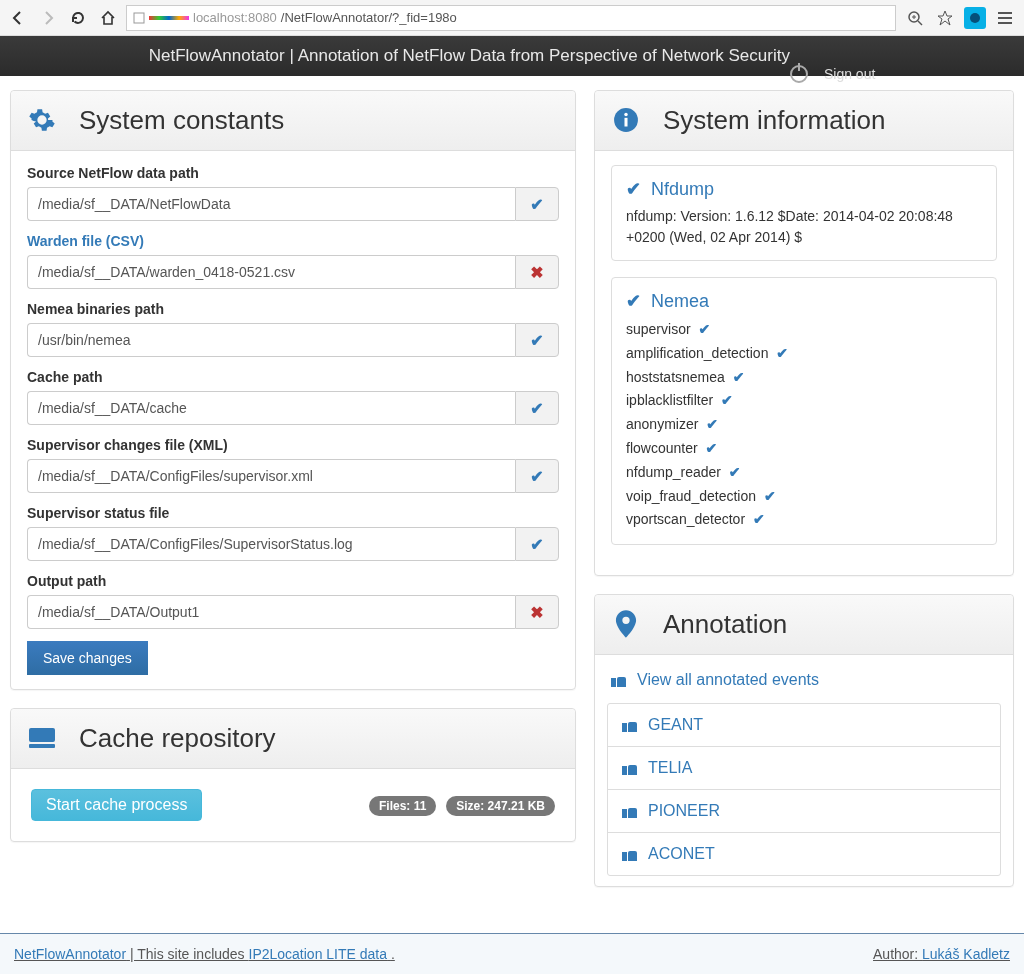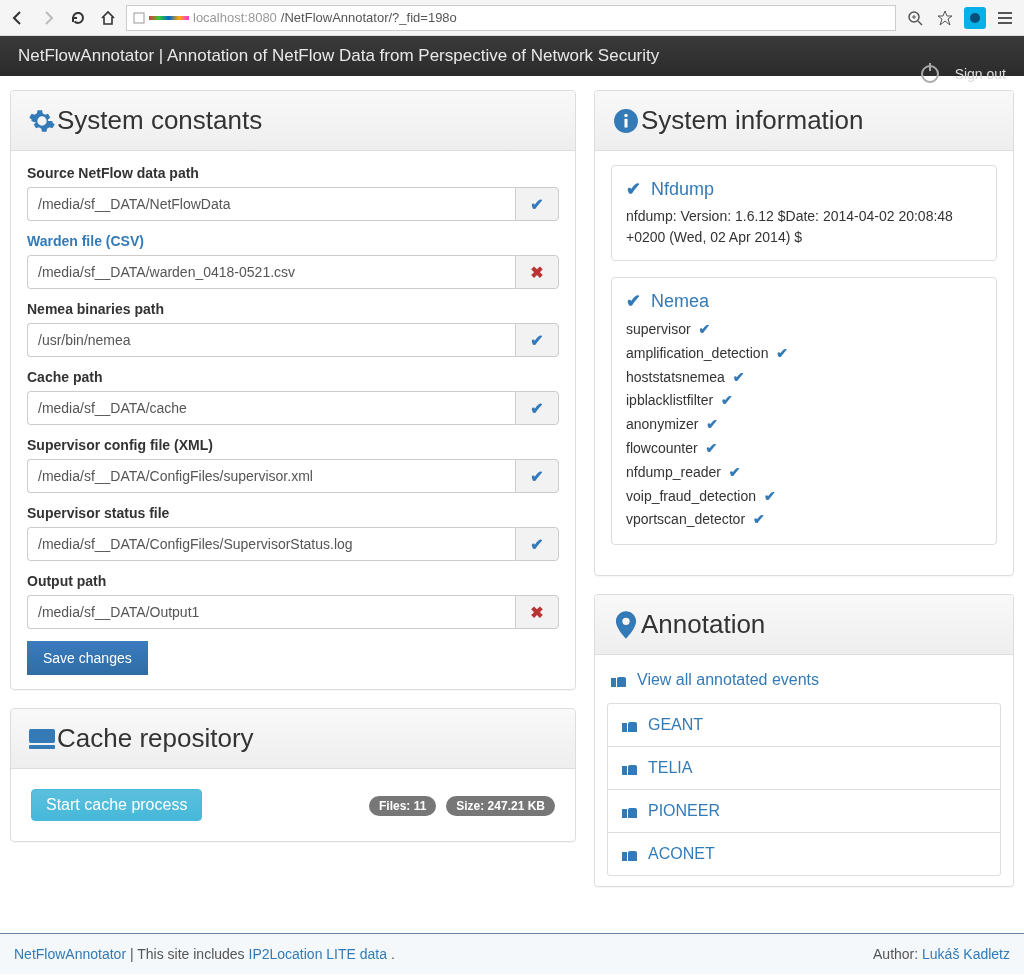--- a/index.html
+++ b/index.html
@@ -10,31 +10,31 @@
   .url-box .site { color:#999; }
   .url-box .fid { color:#555; }
   .color-strip { height:4px; width:40px; background:linear-gradient(90deg,#e33,#3c3,#06c,#fa0,#e3e); }
   .right-icons { display:flex; gap:4px; align-items:center; }
   .right-icons .ico { width:26px; height:26px; display:flex; align-items:center; justify-content:center; color:#555; }
   .blue-square { width:22px; height:22px; background:#07b0e6; border-radius:3px; display:flex; align-items:center; justify-content:center; }
   .blue-square::after{content:"";width:10px;height:10px;border-radius:50%;background:#05507a;}
   .menu-lines{display:flex;flex-direction:column;gap:3px;}
   .menu-lines span{display:block;width:14px;height:2px;background:#555;}
 
-  .app-header { background: linear-gradient(#3a3a3a,#2b2b2b); color:#e8e8e8; height:40px; display:flex; align-items:center; padding:0 18px; justify-content:space-between; font-size:17px; }
+  .app-header { background: linear-gradient(#3a3a3a,#2b2b2b); color:#e8e8e8; height:40px; display:flex; align-items:center; padding:0 18px; justify-content:center; font-size:17px; }
   .app-header .right { display:flex; align-items:center; gap:16px; font-size:14px;margin-top:36px; }
   .power-ico { width:18px; height:18px; border:2px solid #aaa; border-radius:50%; position:relative; }
   .power-ico::after{content:"";position:absolute;top:-4px;left:50%;transform:translateX(-50%);width:2px;height:8px;background:#aaa;}
 
   .page { padding: 14px 10px 10px 10px; display:flex; gap:18px; align-items:flex-start; background:#fff;}
   .col-left { width: 566px; }
   .col-right { flex:1; }
 
   .panel { border:1px solid #ddd; border-radius:4px; margin-bottom:18px; box-shadow:0 1px 1px rgba(0,0,0,.04); }
-  .panel-heading { background:linear-gradient(#f9f9f9,#eeeeee); border-bottom:1px solid #ddd; padding:14px 16px; display:flex; align-items:flex-end; gap:0; border-radius:4px 4px 0 0;}
+  .panel-heading { background:linear-gradient(#f9f9f9,#eeeeee); border-bottom:1px solid #ddd; padding:14px 16px; display:flex; align-items:flex-start; gap:22px; border-radius:4px 4px 0 0;}
   .panel-heading h2 { font-size:26px; font-weight:500; color:#333; }
   .panel-body { padding:14px 16px; }
   .ico-lg { color:#337ab7; font-size:26px; width:30px; height:30px; display:flex; align-items:center; justify-content:center; }
 
   .form-group { margin-bottom:12px; }
   .form-label { font-weight:700; font-size:14px; margin-bottom:6px; display:block; }
   .form-label.link { color:#337ab7; font-weight:700; cursor:pointer; }
   .input-group { display:flex; }
   .form-control { flex:1; border:1px solid #ccc; border-right:none; border-radius:4px 0 0 4px; padding:8px 10px; background:#fff; font-size:14px; color:#555; }
   .input-addon { width:44px; border:1px solid #ccc; background:#f2f2f2; border-radius:0 4px 4px 0; display:flex; align-items:center; justify-content:center; }
@@ -55,21 +55,21 @@
 
   .list-group { border:1px solid #ddd; border-radius:3px; overflow:hidden; }
   .list-item { padding:12px 14px; border-bottom:1px solid #ddd; color:#337ab7; display:flex; align-items:center; gap:10px; cursor:pointer; }
   .list-item:last-child { border-bottom:none; }
   .thumbs { width:16px; height:14px; display:inline-block; position:relative; }
   .thumbs::before{content:"";position:absolute;left:0;bottom:0;width:5px;height:9px;background:#337ab7;}
   .thumbs::after{content:"";position:absolute;left:6px;bottom:0;width:9px;height:10px;background:#337ab7;border-radius:2px 2px 0 0;}
   .list-item.view .thumbs::before,.list-item.view .thumbs::after{background:#337ab7;}
   .list-item .label-txt { font-size:16px; }
 
-  .footer { border-top:1px solid #68a; background:#f4f8fb; padding:12px 14px; color:#555; display:flex; justify-content:space-between; font-size:14px; margin-top:18px;}
+  .footer { border-top:1px solid #68a; background:#f4f8fb; padding:12px 14px; color:#555; display:flex; justify-content:space-between; font-size:14px; margin-top:18px;text-decoration:underline;}
   .footer a { color:#337ab7; text-decoration:none; }
 
   
   svg { display:block; }
   .gear path, .gear circle { fill:#337ab7; }
   .hdd rect { fill:#337ab7; }
   .info-circle { fill:#337ab7; }
   .pin path { fill:#337ab7; }
 </style>
 </head>
@@ -179,21 +179,21 @@
             </div>
           </div><div class="form-group">
             <label class="form-label">Cache path</label>
             <div class="input-group">
               <input class="form-control" value="/media/sf__DATA/cache" style="">
               <div class="input-addon">
                 <span class="check-blue">✔</span>
               </div>
             </div>
           </div><div class="form-group">
-            <label class="form-label">Supervisor config file (XML)</label>
+            <label class="form-label">Supervisor changes file (XML)</label>
             <div class="input-group">
               <input class="form-control" value="/media/sf__DATA/ConfigFiles/supervisor.xml" style="">
               <div class="input-addon">
                 <span class="check-blue">✔</span>
               </div>
             </div>
           </div><div class="form-group">
             <label class="form-label">Supervisor status file</label>
             <div class="input-group">
               <input class="form-control" value="/media/sf__DATA/ConfigFiles/SupervisorStatus.log" style="">

